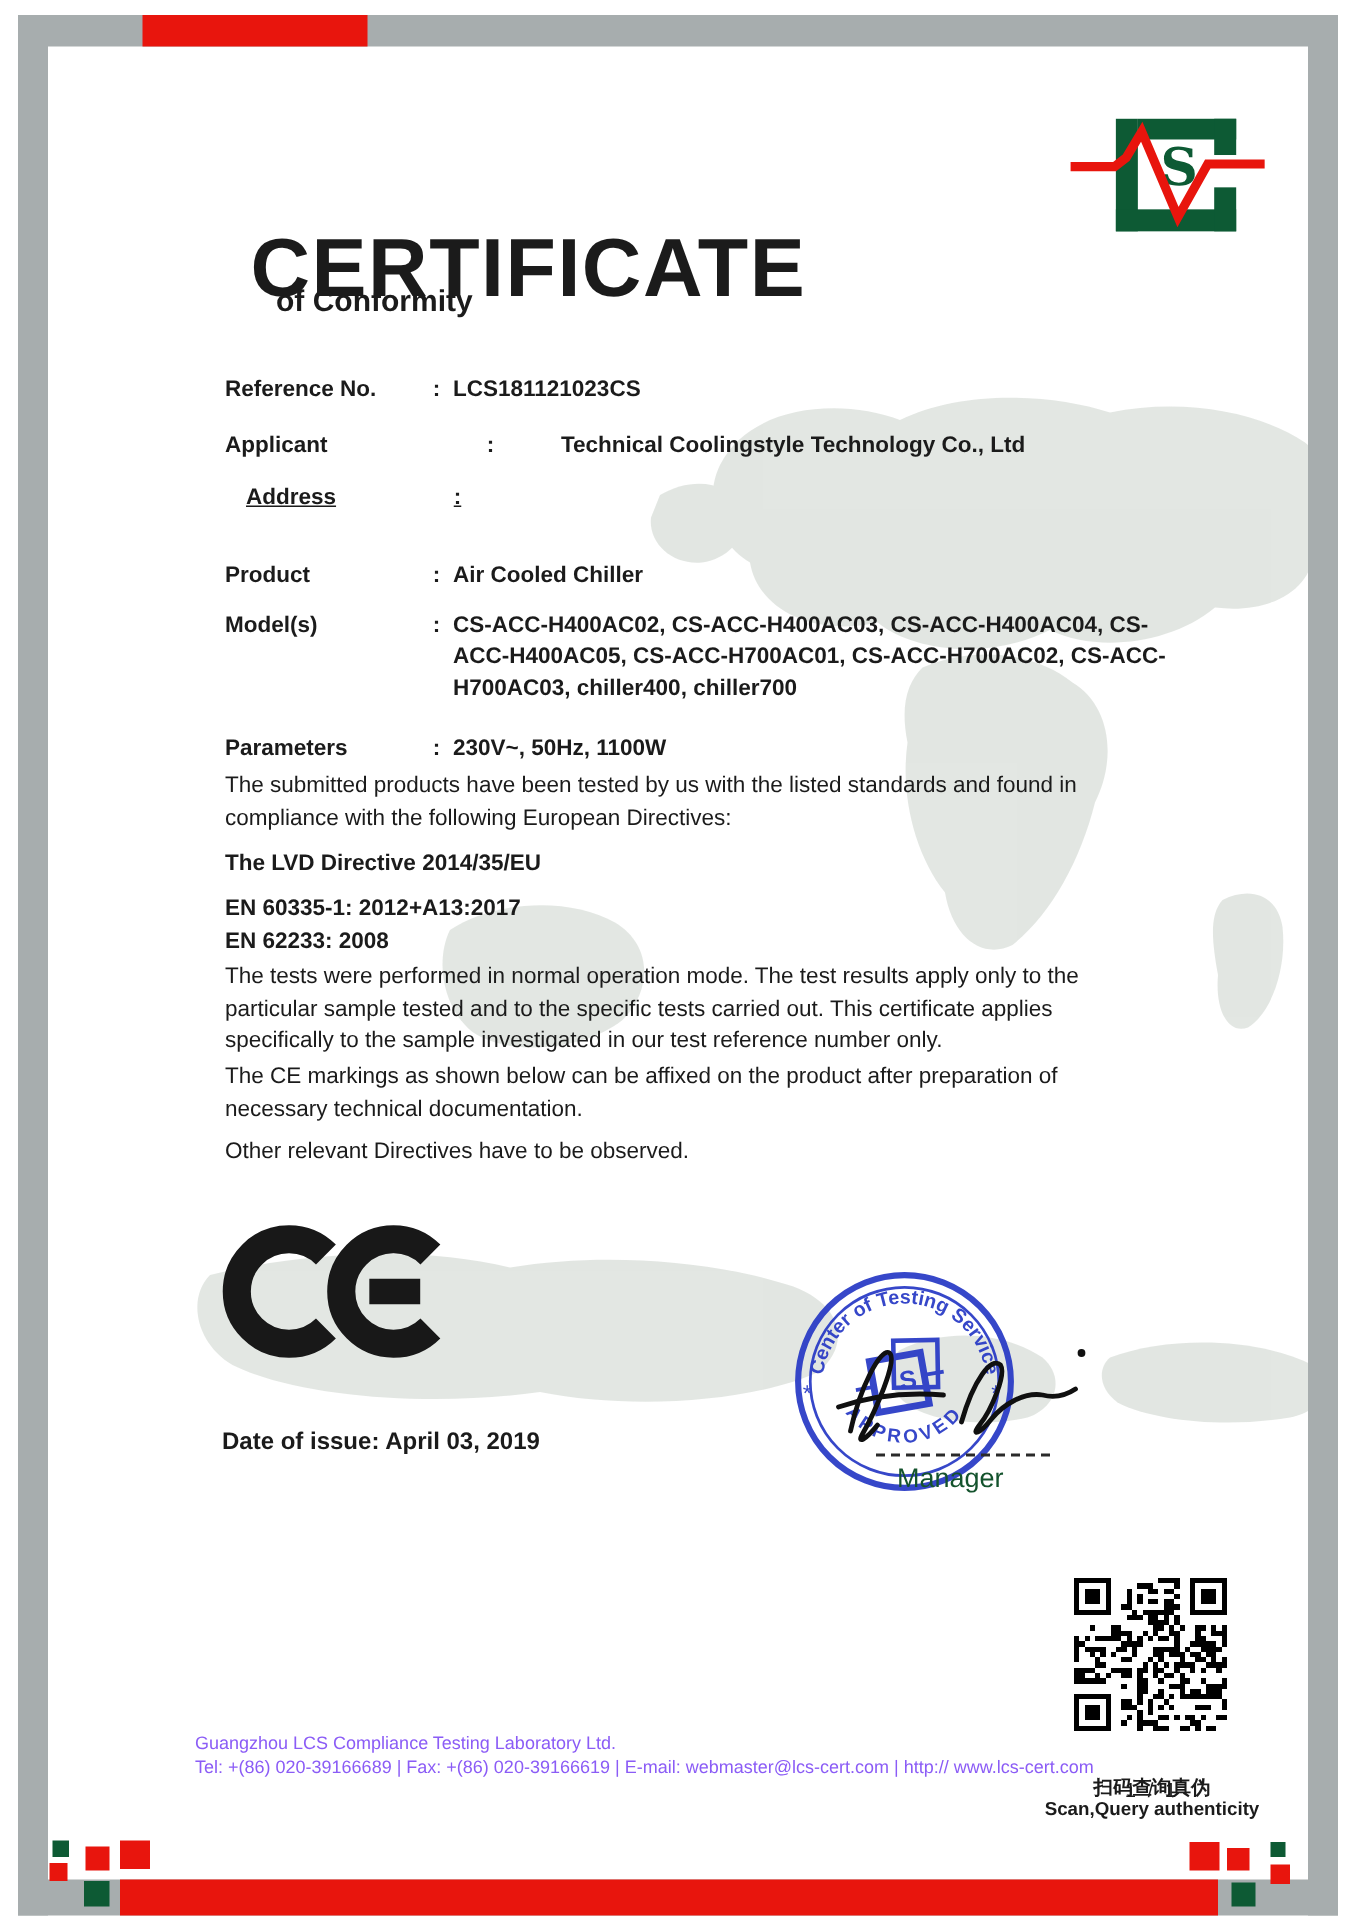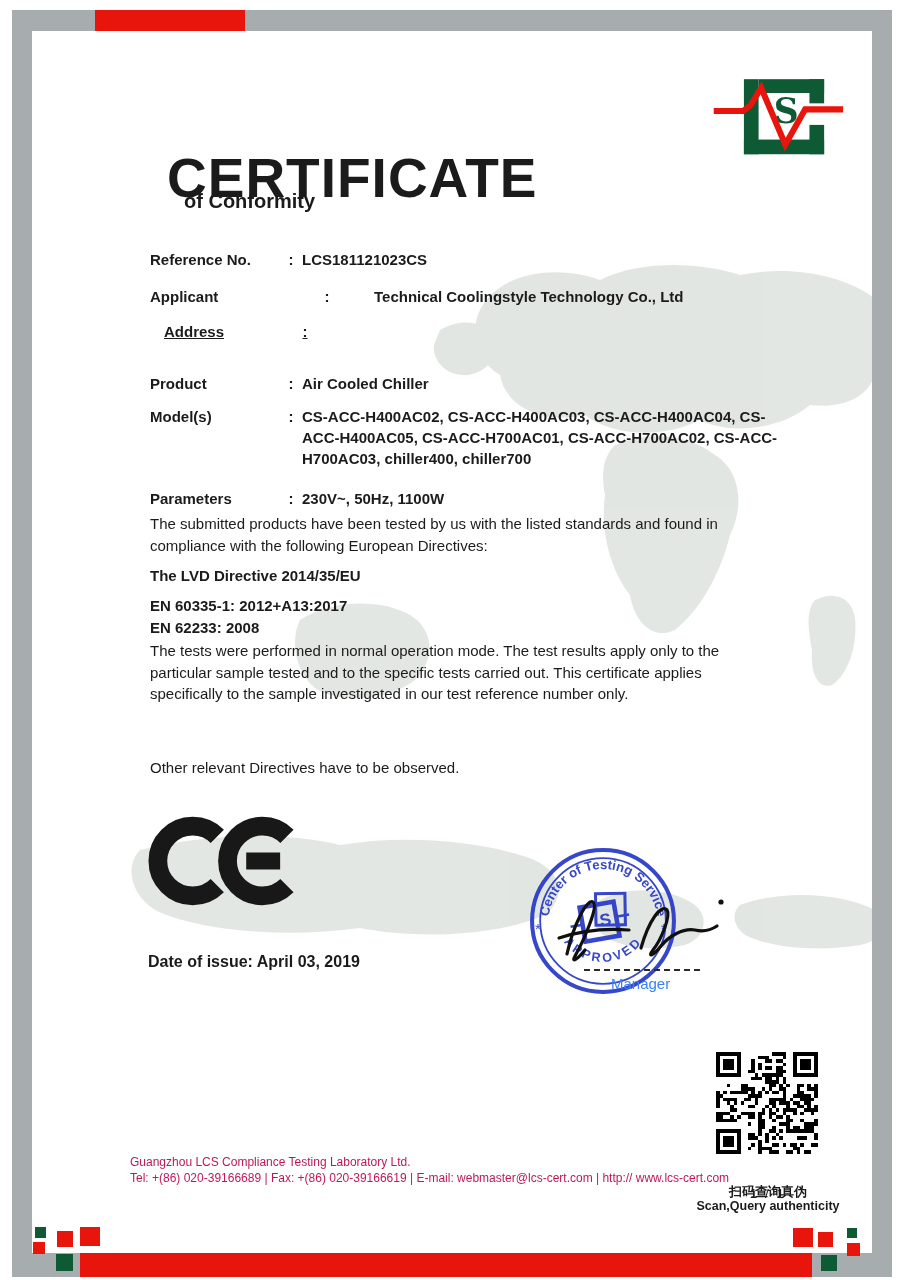--- a/index.html
+++ b/index.html
@@ -32,23 +32,23 @@
   .r5 { left:150px; top:406px; } .r6 { left:150px; top:488px; }
   .para { left:150px; width:588px; font-size:15px; line-height:21.5px; }
   .p-intro { top:513px; } .p-lvd { top:565px; font-weight:bold; }
   .p-std  { top:595px; font-weight:bold; }
   .p-tests{ top:640px; } .p-cem { top:707px; } .p-other{ top:757px; }
   .ce-mark { left:148px; top:811px; }
   .date-issue { left:148px; top:953px; font-size:16px; font-weight:bold; }
   .stamp { left:527px; top:845px; width:152px; height:152px; z-index:5; }
   .signature { left:545px; top:888px; z-index:6; }
   .sig-line { left:584px; top:969px; width:116px; border-bottom:2px dashed #2a2a2a; z-index:6; }
-  .manager { left:611px; top:975px; font-size:15px; color:#3b82f6; z-index:6; }
-  
-  .footer { left:130px; top:1155px; width:600px; font-size:12px; line-height:15.5px; color:#be185d; }
+  .manager { left:598px; top:975px; font-size:18px; color:#14532d; z-index:6; }
+  
+  .footer { left:130px; top:1155px; width:600px; font-size:12px; line-height:15.5px; color:#8b5cf6; }
   .qr { left:716px; top:1052px; width:102px; height:102px; }
   .qr-cap { left:693px; width:150px; text-align:center; font-weight:bold;margin-top:28px; }
   .qr-zh { top:1155px; font-size:13px; font-family:"DejaVu Sans", sans-serif; }
   .qr-en { top:1171px; font-size:12.5px; }
   .page-num { left:693px; top:1186px; width:150px; text-align:center; font-size:13.5px; font-weight:normal; letter-spacing:2px; }
   .logo { left:712px; top:66px; width:138px; height:104px; }
 </style>
 </head>
 <body>
 
@@ -130,20 +130,21 @@
     <span>230V~, 50Hz, 1100W</span>
   </div>
 
   <div class="abs content para p-intro">The submitted products have been tested by us with the listed standards and found in compliance with the following European Directives:</div>
   <div class="abs content para p-lvd">The LVD Directive 2014/35/EU</div>
   <div class="abs content para p-std">
     <div>EN 60335-1: 2012+A13:2017</div>
     <div>EN 62233: 2008</div>
   </div>
   <div class="abs content para p-tests">The tests were performed in normal operation mode. The test results apply only to the particular sample tested and to the specific tests carried out. This certificate applies specifically to the sample investigated in our test reference number only.</div>
+  <div class="abs content para p-cem">The CE markings as shown below can be affixed on the product after preparation of necessary technical documentation.</div>
   <div class="abs content para p-other">Other relevant Directives have to be observed.</div>
 
   <svg class="abs content ce-mark" width="150" height="100" viewBox="0 0 168 104">
     <g fill="none" stroke="#181818" stroke-width="21">
       <path d="M 77.6,24.4 A 39,39 0 1 0 77.6,79.6"></path>
       <path d="M 155.6,24.4 A 39,39 0 1 0 155.6,79.6"></path>
     </g>
     <path d="M 110,52 H 148" stroke="#181818" stroke-width="19" fill="none"></path>
   </svg>
 

